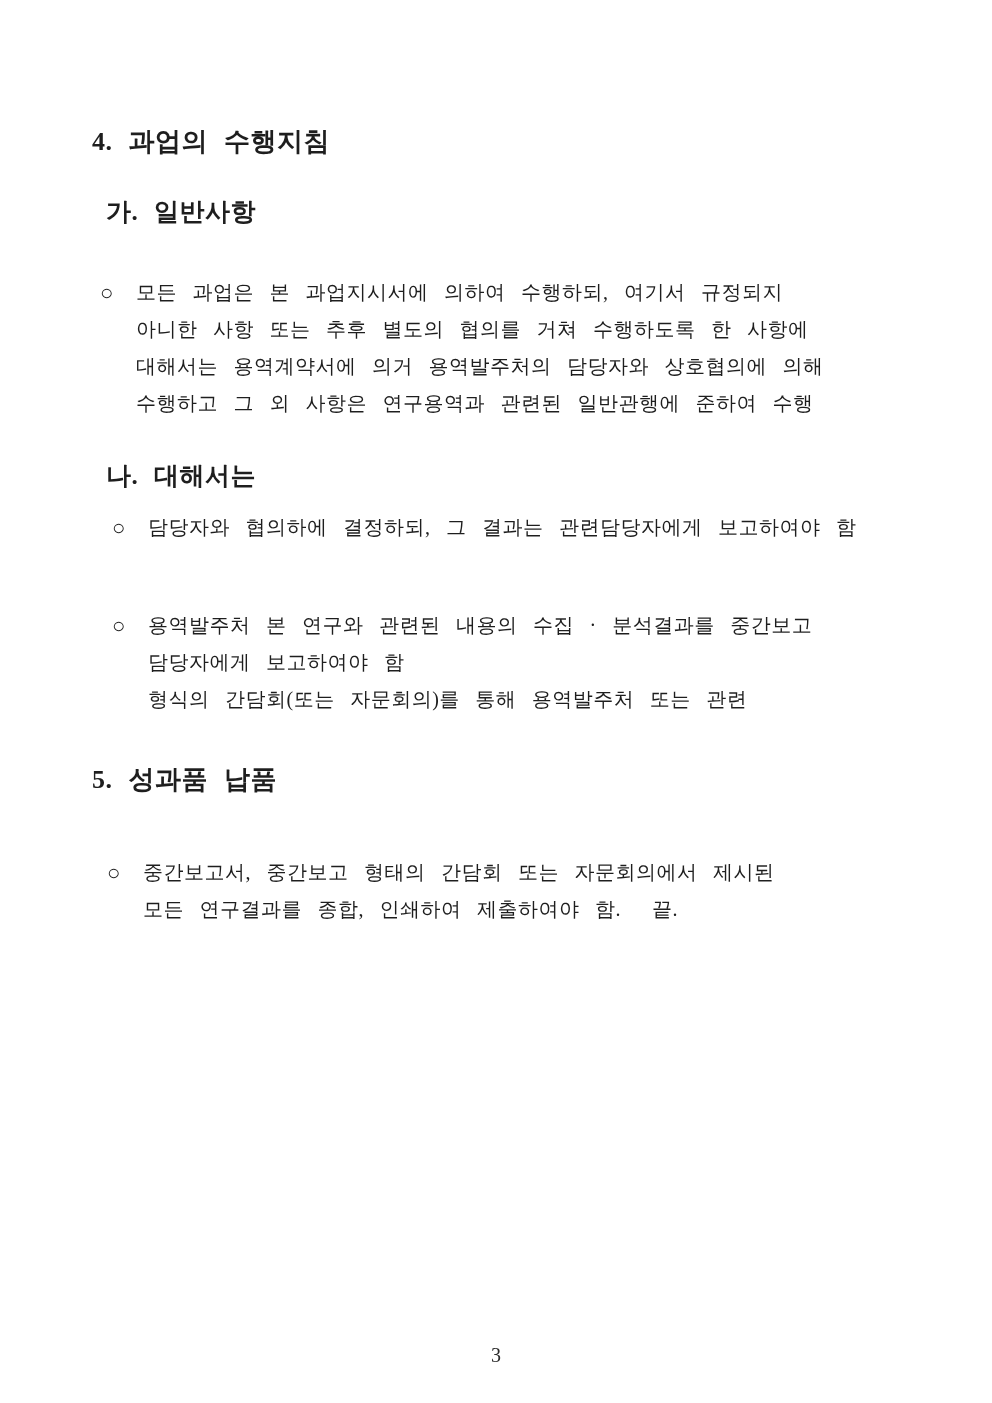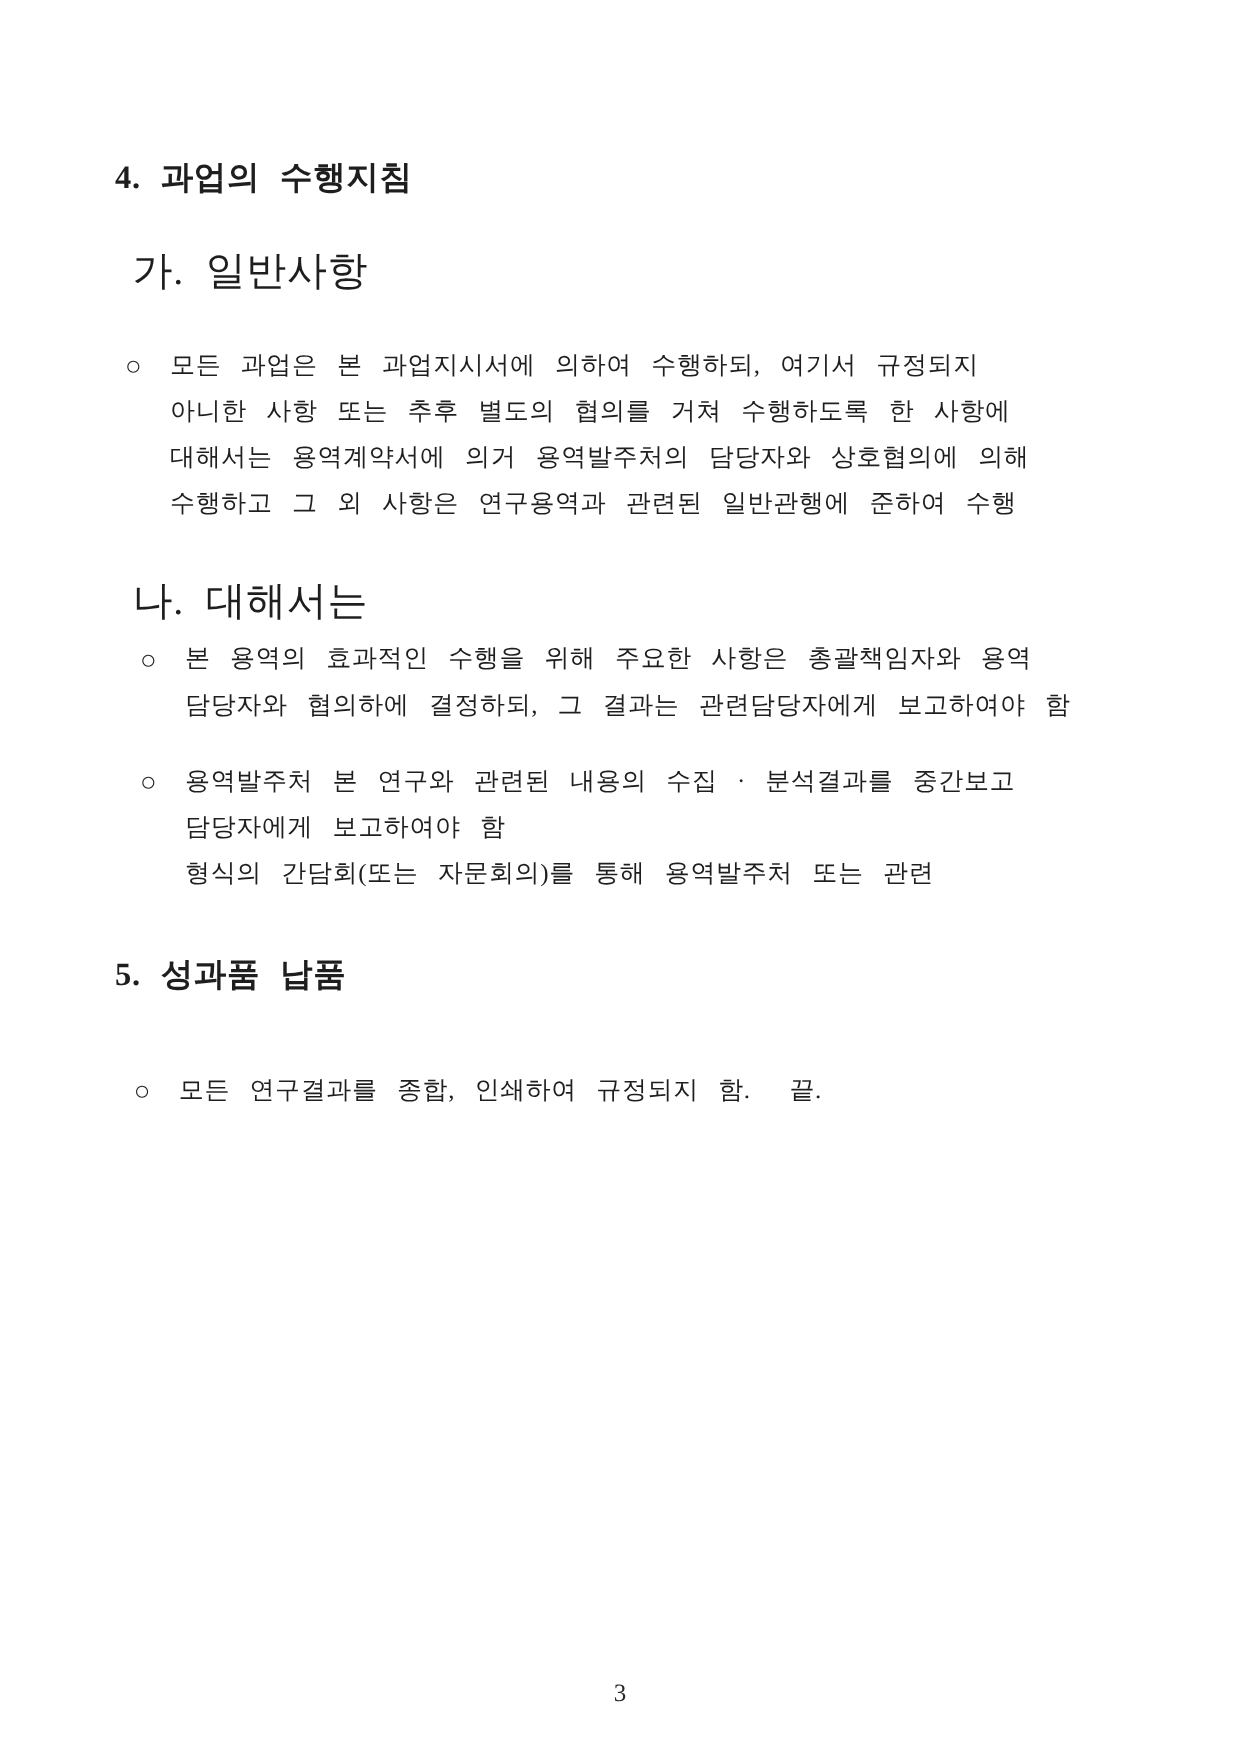--- a/index.html
+++ b/index.html
@@ -19,22 +19,22 @@
     position: absolute;
     font-size: 26px;
     font-weight: bold;
     letter-spacing: 0.5px;
     word-spacing: 9px;
     white-space: pre;
     line-height: 1.2;
   }
   .h-sub {
     position: absolute;
-    font-size: 32px;
-    font-weight: normal;
+    font-size: 25px;
+    font-weight: bold;
     letter-spacing: 0.5px;
     word-spacing: 9px;
     white-space: pre;
     line-height: 1.2;
   }
   .bullet {
     position: absolute;
     display: flex;
     align-items: flex-start;
   }
@@ -80,38 +80,38 @@
       <div class="line">대해서는 용역계약서에 의거 용역발주처의 담당자와 상호협의에 의해</div>
       <div class="line">수행하고 그 외 사항은 연구용역과 관련된 일반관행에 준하여 수행</div>
     </div>
   </div>
 
   <div class="h-sub" style="left:106px; top:461px">나. 대해서는</div>
 
   <div class="bullet" style="left:112px; top:509px">
     <span class="marker">○</span>
     <div class="lines">
-      <div class="line">본 용역의 효과적인 수행을 위해 주요한 사항은 총괄책임자와 용역</div>
       <div class="line">담당자와 협의하에 결정하되, 그 결과는 관련담당자에게 보고하여야 함</div>
     </div>
   </div>
 
   <div class="bullet" style="left:112px; top:607px">
     <span class="marker">○</span>
     <div class="lines">
       <div class="line">용역발주처 본 연구와 관련된 내용의 수집 · 분석결과를 중간보고</div>
       <div class="line">담당자에게 보고하여야 함</div>
       <div class="line">형식의 간담회(또는 자문회의)를 통해 용역발주처 또는 관련</div>
     </div>
   </div>
 
   <div class="h-main" style="left:92px; top:764px">5. 성과품 납품</div>
 
   <div class="bullet" style="left:107px; top:854px">
     <span class="marker">○</span>
     <div class="lines">
-      <div class="line">모든 연구결과를 종합, 인쇄하여 규정되지 함.  끝.</div>
+      <div class="line">중간보고서, 중간보고 형태의 간담회 또는 자문회의에서 제시된</div>
+      <div class="line">모든 연구결과를 종합, 인쇄하여 제출하여야 함.  끝.</div>
     </div>
   </div>
 
   <div class="page-number">3</div>
 
 </div>
 
 </body></html>

